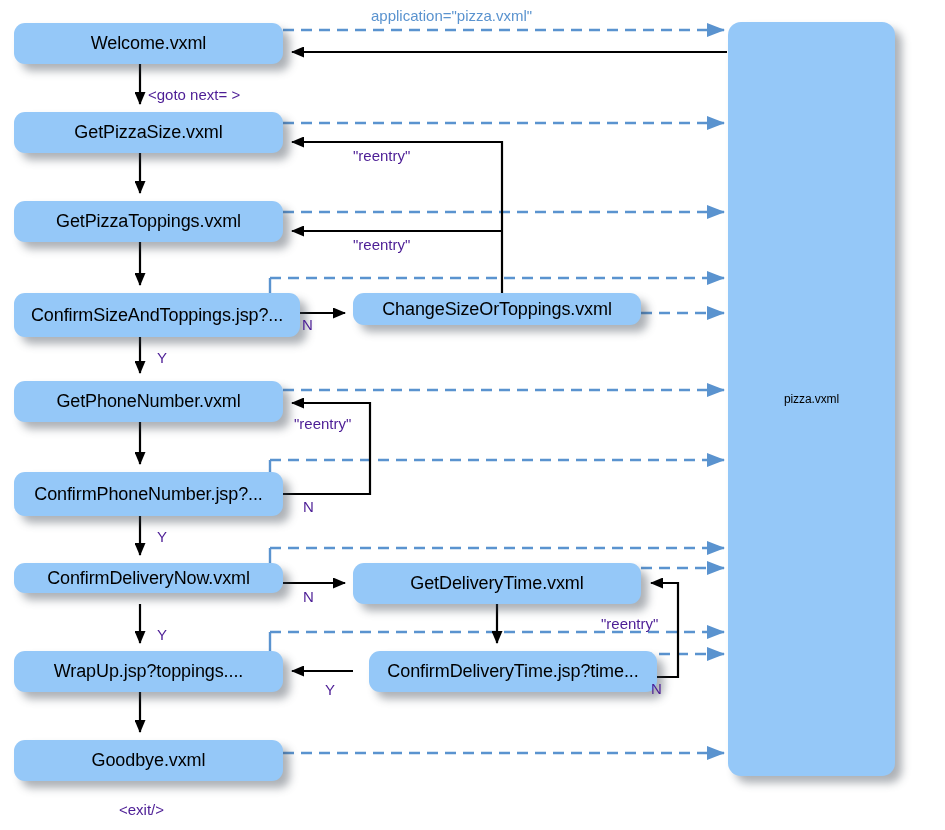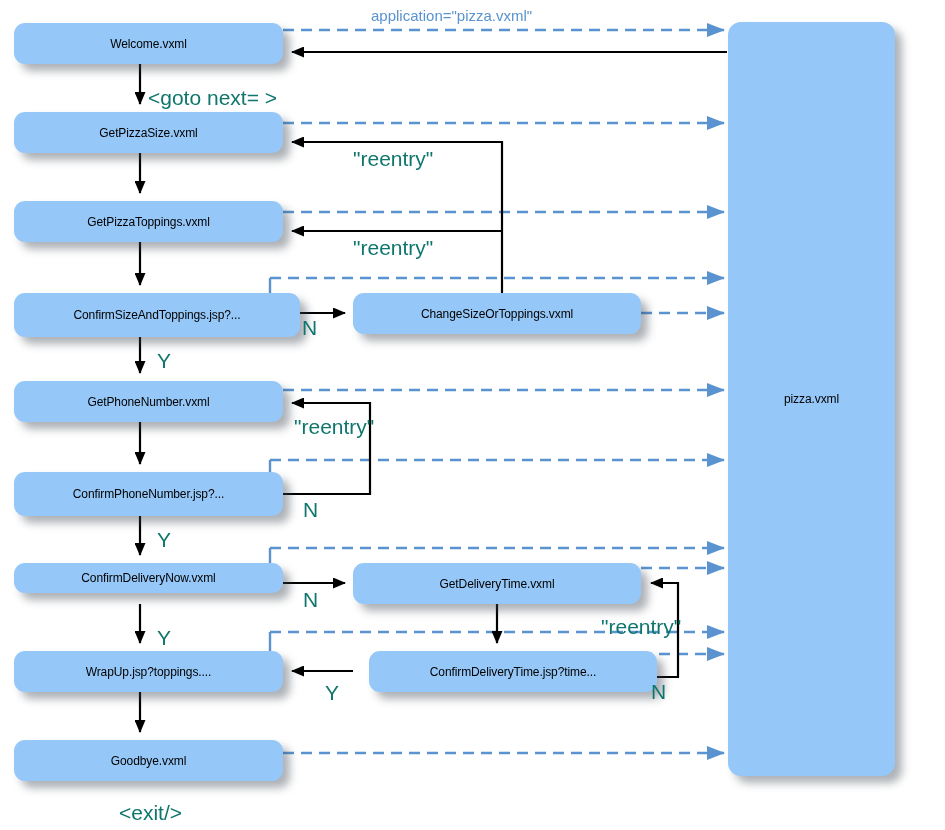--- a/index.html
+++ b/index.html
@@ -23,37 +23,37 @@
     top: 0;
     width: 945px;
     height: 830px;
   }
   .node {
     position: absolute;
     box-sizing: border-box;
     background: #95c8f8;
     border-radius: 11px;
     color: #000000;
-    font-size: 12px;
+    font-size: 18px;
     display: flex;
     align-items: center;
     justify-content: center;
     text-align: center;
     white-space: nowrap;
     box-shadow: 7px 7px 9px rgba(60,70,80,0.42);
     letter-spacing: -0.1px;
   }
   .node.appbox {
     border-radius: 13px;
     font-size: 12px;
   }
   .edge-label {
     position: absolute;
-    font-size: 21px;
-    color: #0f766e;
+    font-size: 15px;
+    color: #4c1d95;
     white-space: nowrap;
   }
   .edge-label.blue {
     color: #5a93cf;
     font-size: 15px;
   }
 </style>
 </head>
 <body>
 
@@ -138,21 +138,21 @@
   </div>
 
   <div class="node" style="left:14px;top:201px;width:269px;height:41px;">
     <span>GetPizzaToppings.vxml</span>
   </div>
 
   <div class="node" style="left:14px;top:293px;width:286px;height:44px;">
     <span>ConfirmSizeAndToppings.jsp?...</span>
   </div>
 
-  <div class="node" style="left:353px;top:293px;width:288px;height:41px;">
+  <div class="node" style="left:353px;top:293px;width:288px;height:32px;">
     <span>ChangeSizeOrToppings.vxml</span>
   </div>
 
   <div class="node" style="left:14px;top:381px;width:269px;height:41px;">
     <span>GetPhoneNumber.vxml</span>
   </div>
 
   <div class="node" style="left:14px;top:472px;width:269px;height:44px;">
     <span>ConfirmPhoneNumber.jsp?...</span>
   </div>

